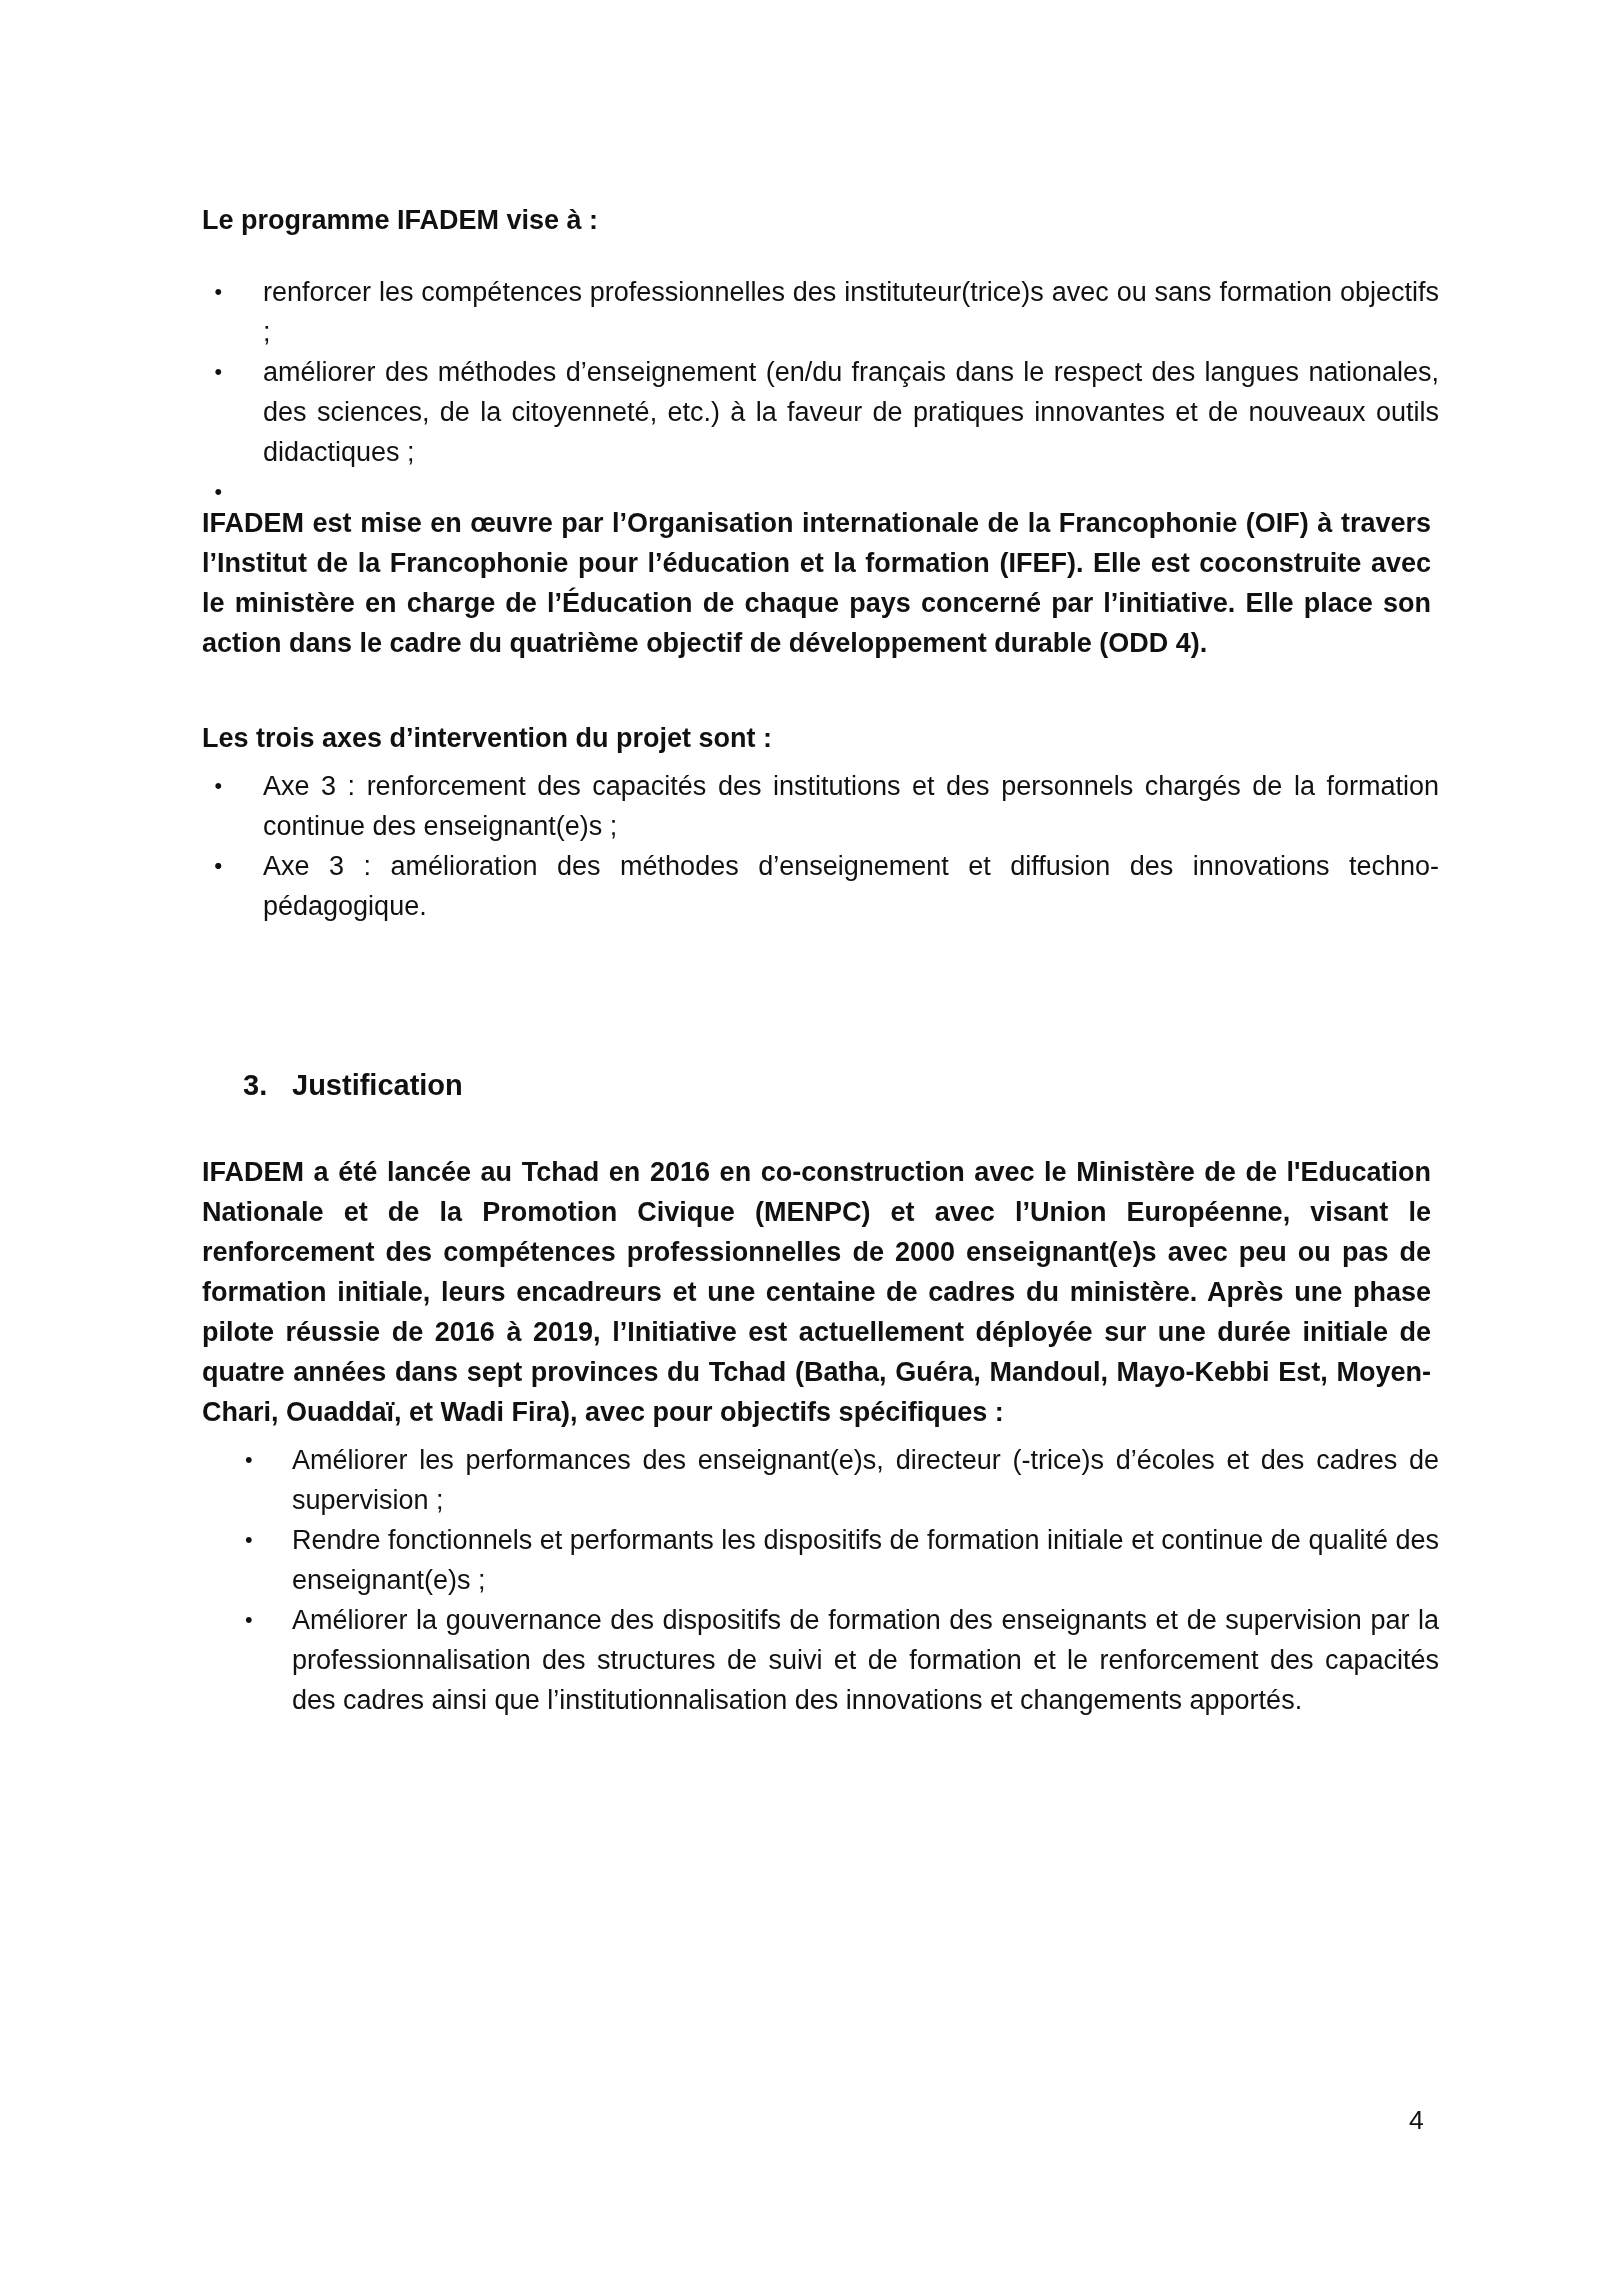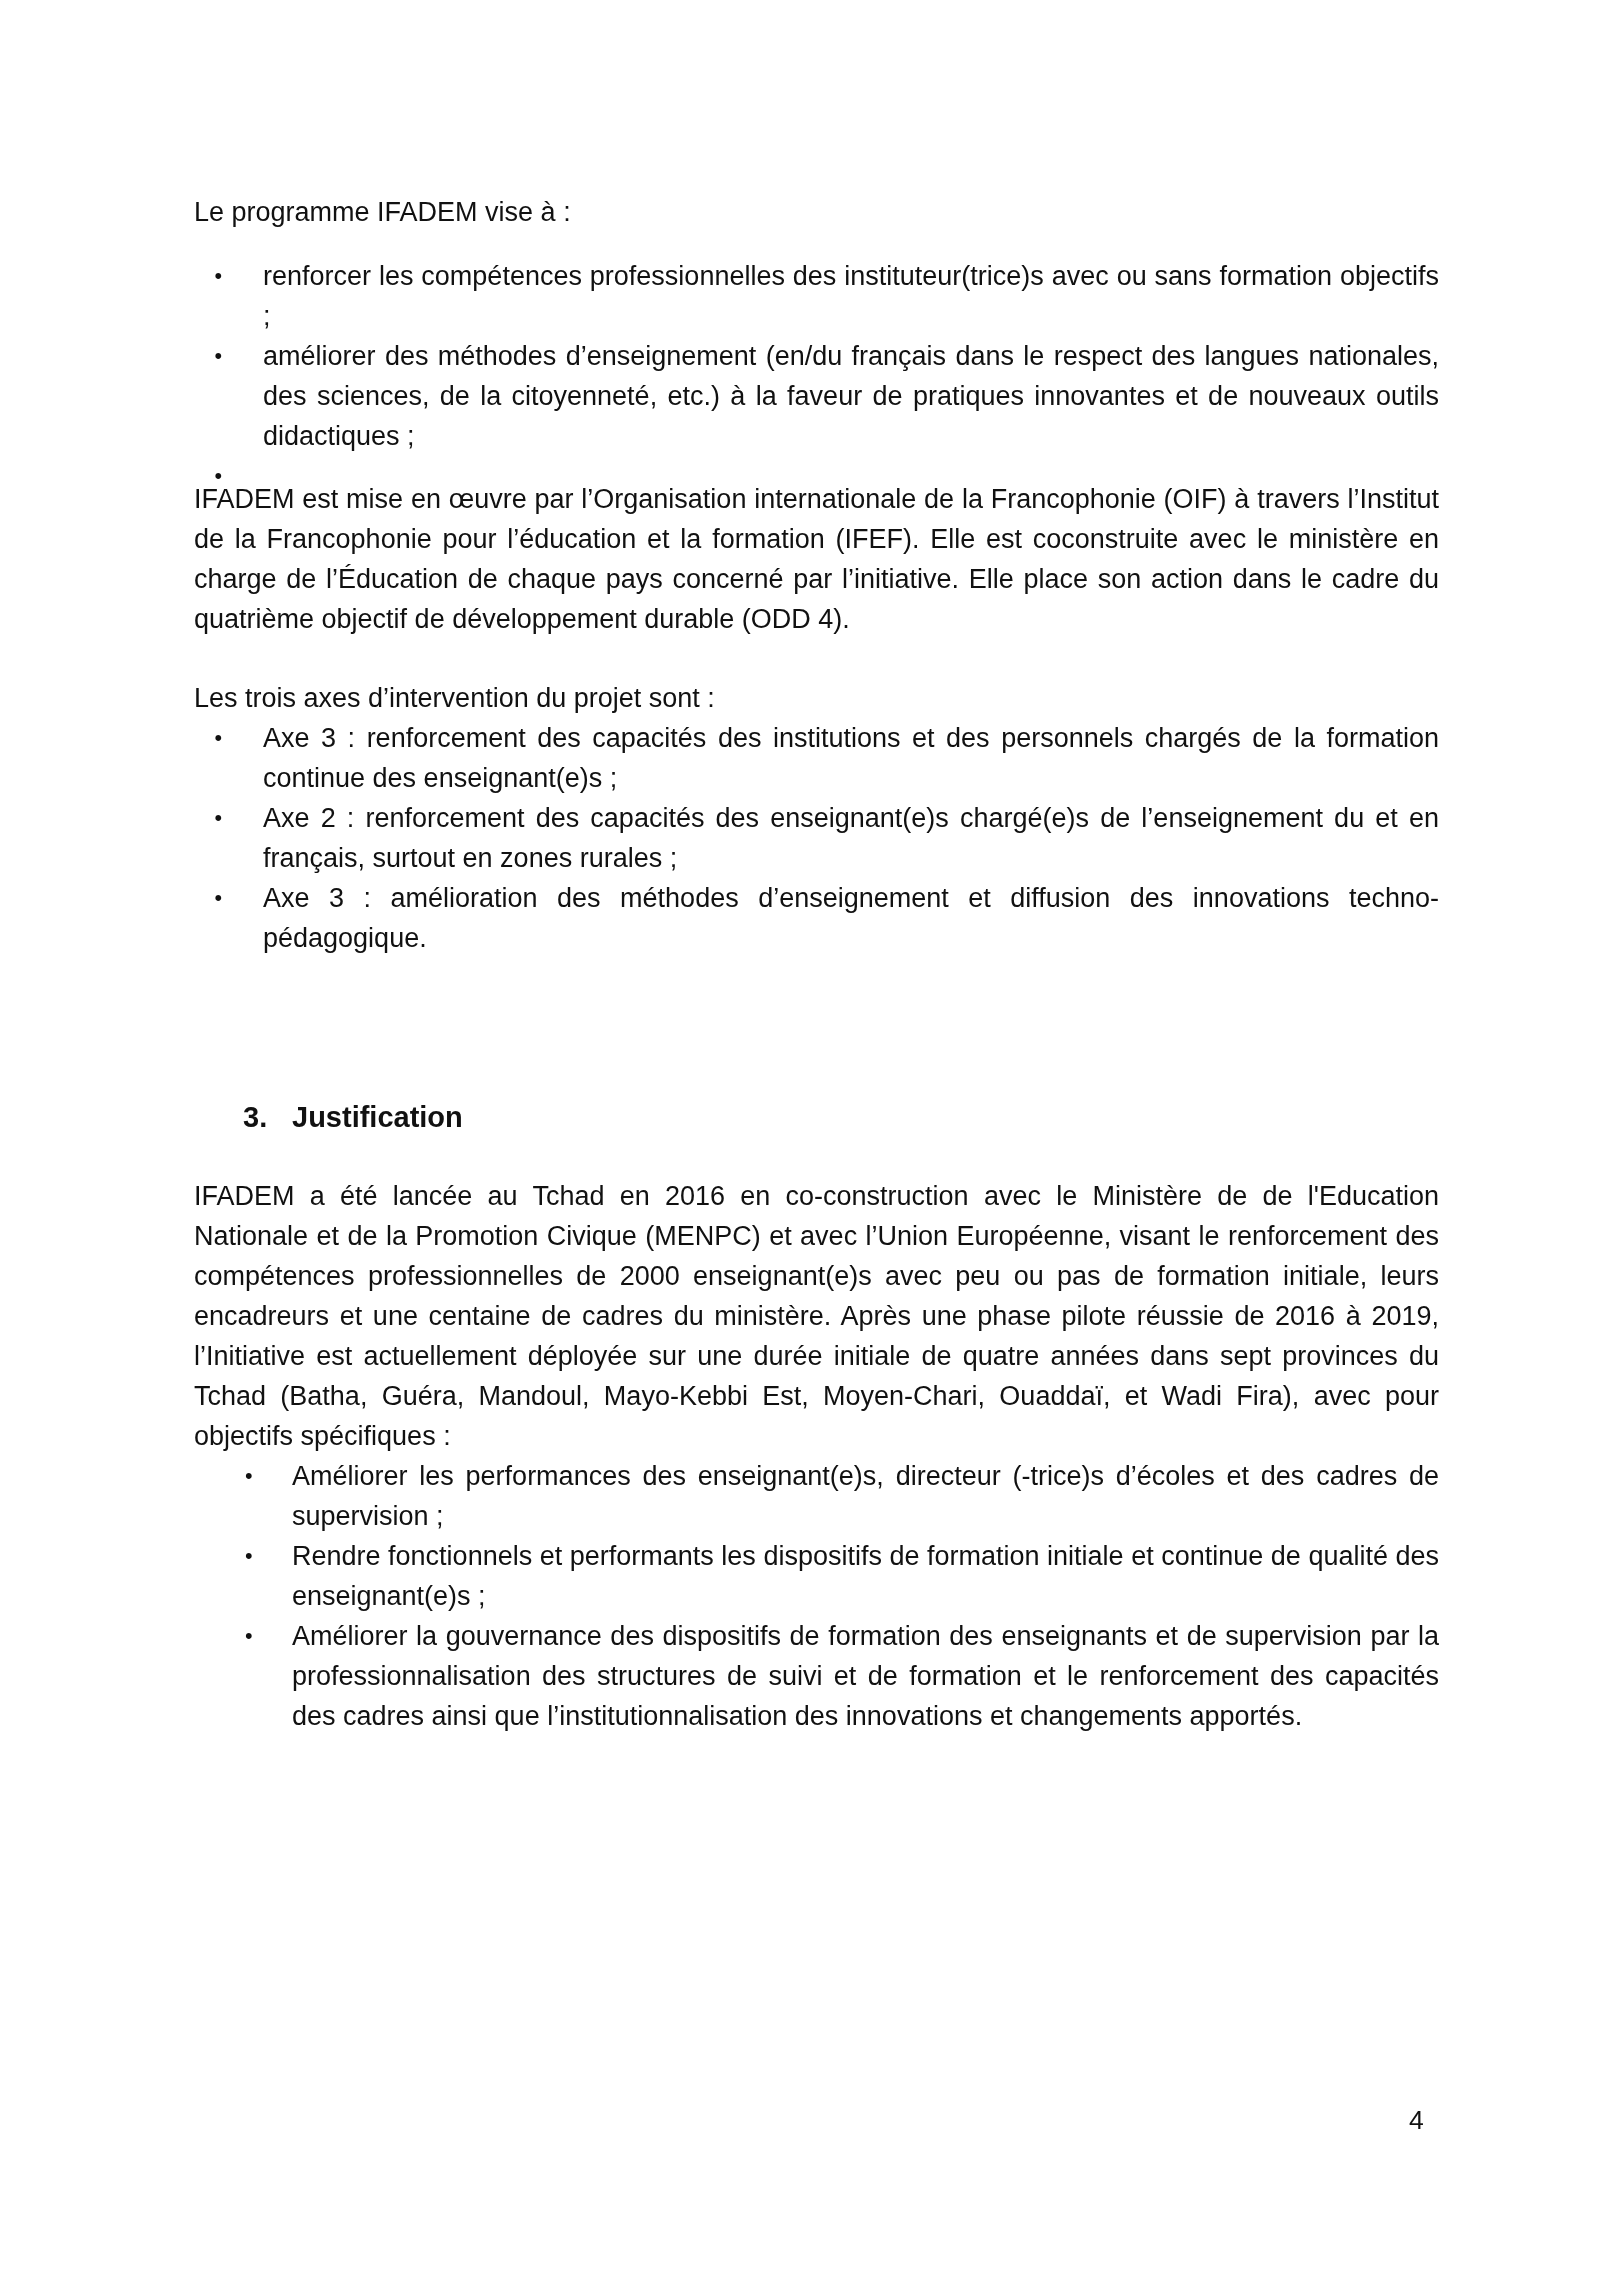--- a/index.html
+++ b/index.html
@@ -1,21 +1,21 @@
 <!DOCTYPE html>
 <html><head>
 <meta charset="utf-8">
 <style>
   html, body { margin: 0; padding: 0; background: #ffffff; }
   body {
     width: 1621px; height: 2293px; position: relative; overflow: hidden;
     font-family: "Liberation Sans", sans-serif; color: #111111;
   }
   .page { position: absolute; left: 194px; top: 192px; width: 1245px; font-size: 27px; line-height: 40px; }
-  p { margin: 0; text-align: justify; }
+  p { margin: 8px; text-align: justify; font-weight: bold; }
   .gap-s { height: 23.5px; }
   .gap-m { height: 39px; }
   .gap-l { height: 76px; }
   ul.blist { list-style: none; margin: 0; padding: 0; }
   ul.blist li { position: relative; text-align: justify; }
   ul.l1 li { padding-left: 69px; }
   ul.l1 li .bullet { position: absolute; left: 20.6px; top: 0; }
   ul.l2 li { padding-left: 98px; }
   ul.l2 li .bullet { position: absolute; left: 51px; top: 0; }
   .bullet { font-size: 21.6px; }
@@ -39,21 +39,21 @@
     <li><span class="bullet">•</span><span>renforcer les compétences professionnelles des instituteur(trice)s avec ou sans formation objectifs ;</span></li>
     <li><span class="bullet">•</span><span>améliorer des méthodes d’enseignement (en/du français dans le respect des langues nationales, des sciences, de la citoyenneté, etc.) à la faveur de pratiques innovantes et de nouveaux outils didactiques ;</span></li>
     <li><span class="bullet">•</span></li>
   </ul>
   <div class="gap-s"></div>
   <p>IFADEM est mise en œuvre par l’Organisation internationale de la Francophonie (OIF) à travers l’Institut de la Francophonie pour l’éducation et la formation (IFEF). Elle est coconstruite avec le ministère en charge de l’Éducation de chaque pays concerné par l’initiative. Elle place son action dans le cadre du quatrième objectif de développement durable (ODD 4).</p>
   <div class="gap-m"></div>
   <p>Les trois axes d’intervention du projet sont :</p>
   <ul class="blist l1">
     <li><span class="bullet">•</span><span>Axe 3 : renforcement des capacités des institutions et des personnels chargés de la formation continue des enseignant(e)s ;</span></li>
-    <li><span class="bullet">•</span><span>Axe 2 : renforcement des capacités des enseignant(e)s chargé(e)s de l’enseignement du et en français, surtout en zones rurales ;</span></li>
+    <li><span class="bullet">•</span></li>
     <li><span class="bullet">•</span><span>Axe 3 : amélioration des méthodes d’enseignement et diffusion des innovations techno-pédagogique.</span></li>
   </ul>
   <div class="gap-s"></div>
   <div class="gap-m"></div>
   <div class="gap-l"></div>
   <h2 class="section"><span class="num">3.</span><span>Justification</span></h2>
   <div class="gap-m"></div>
   <p>IFADEM a été lancée au Tchad en 2016 en co-construction avec le Ministère de de l'Education Nationale et de la Promotion Civique (MENPC) et avec l’Union Européenne, visant le renforcement des compétences professionnelles de 2000 enseignant(e)s avec peu ou pas de formation initiale, leurs encadreurs et une centaine de cadres du ministère. Après une phase pilote réussie de 2016 à 2019, l’Initiative est actuellement déployée sur une durée initiale de quatre années dans sept provinces du Tchad (Batha, Guéra, Mandoul, Mayo-Kebbi Est, Moyen-Chari, Ouaddaï, et Wadi Fira), avec pour objectifs spécifiques :</p>
   <ul class="blist l2">
     <li><span class="bullet">•</span><span>Améliorer les performances des enseignant(e)s, directeur (-trice)s d’écoles et des cadres de supervision ;</span></li>

